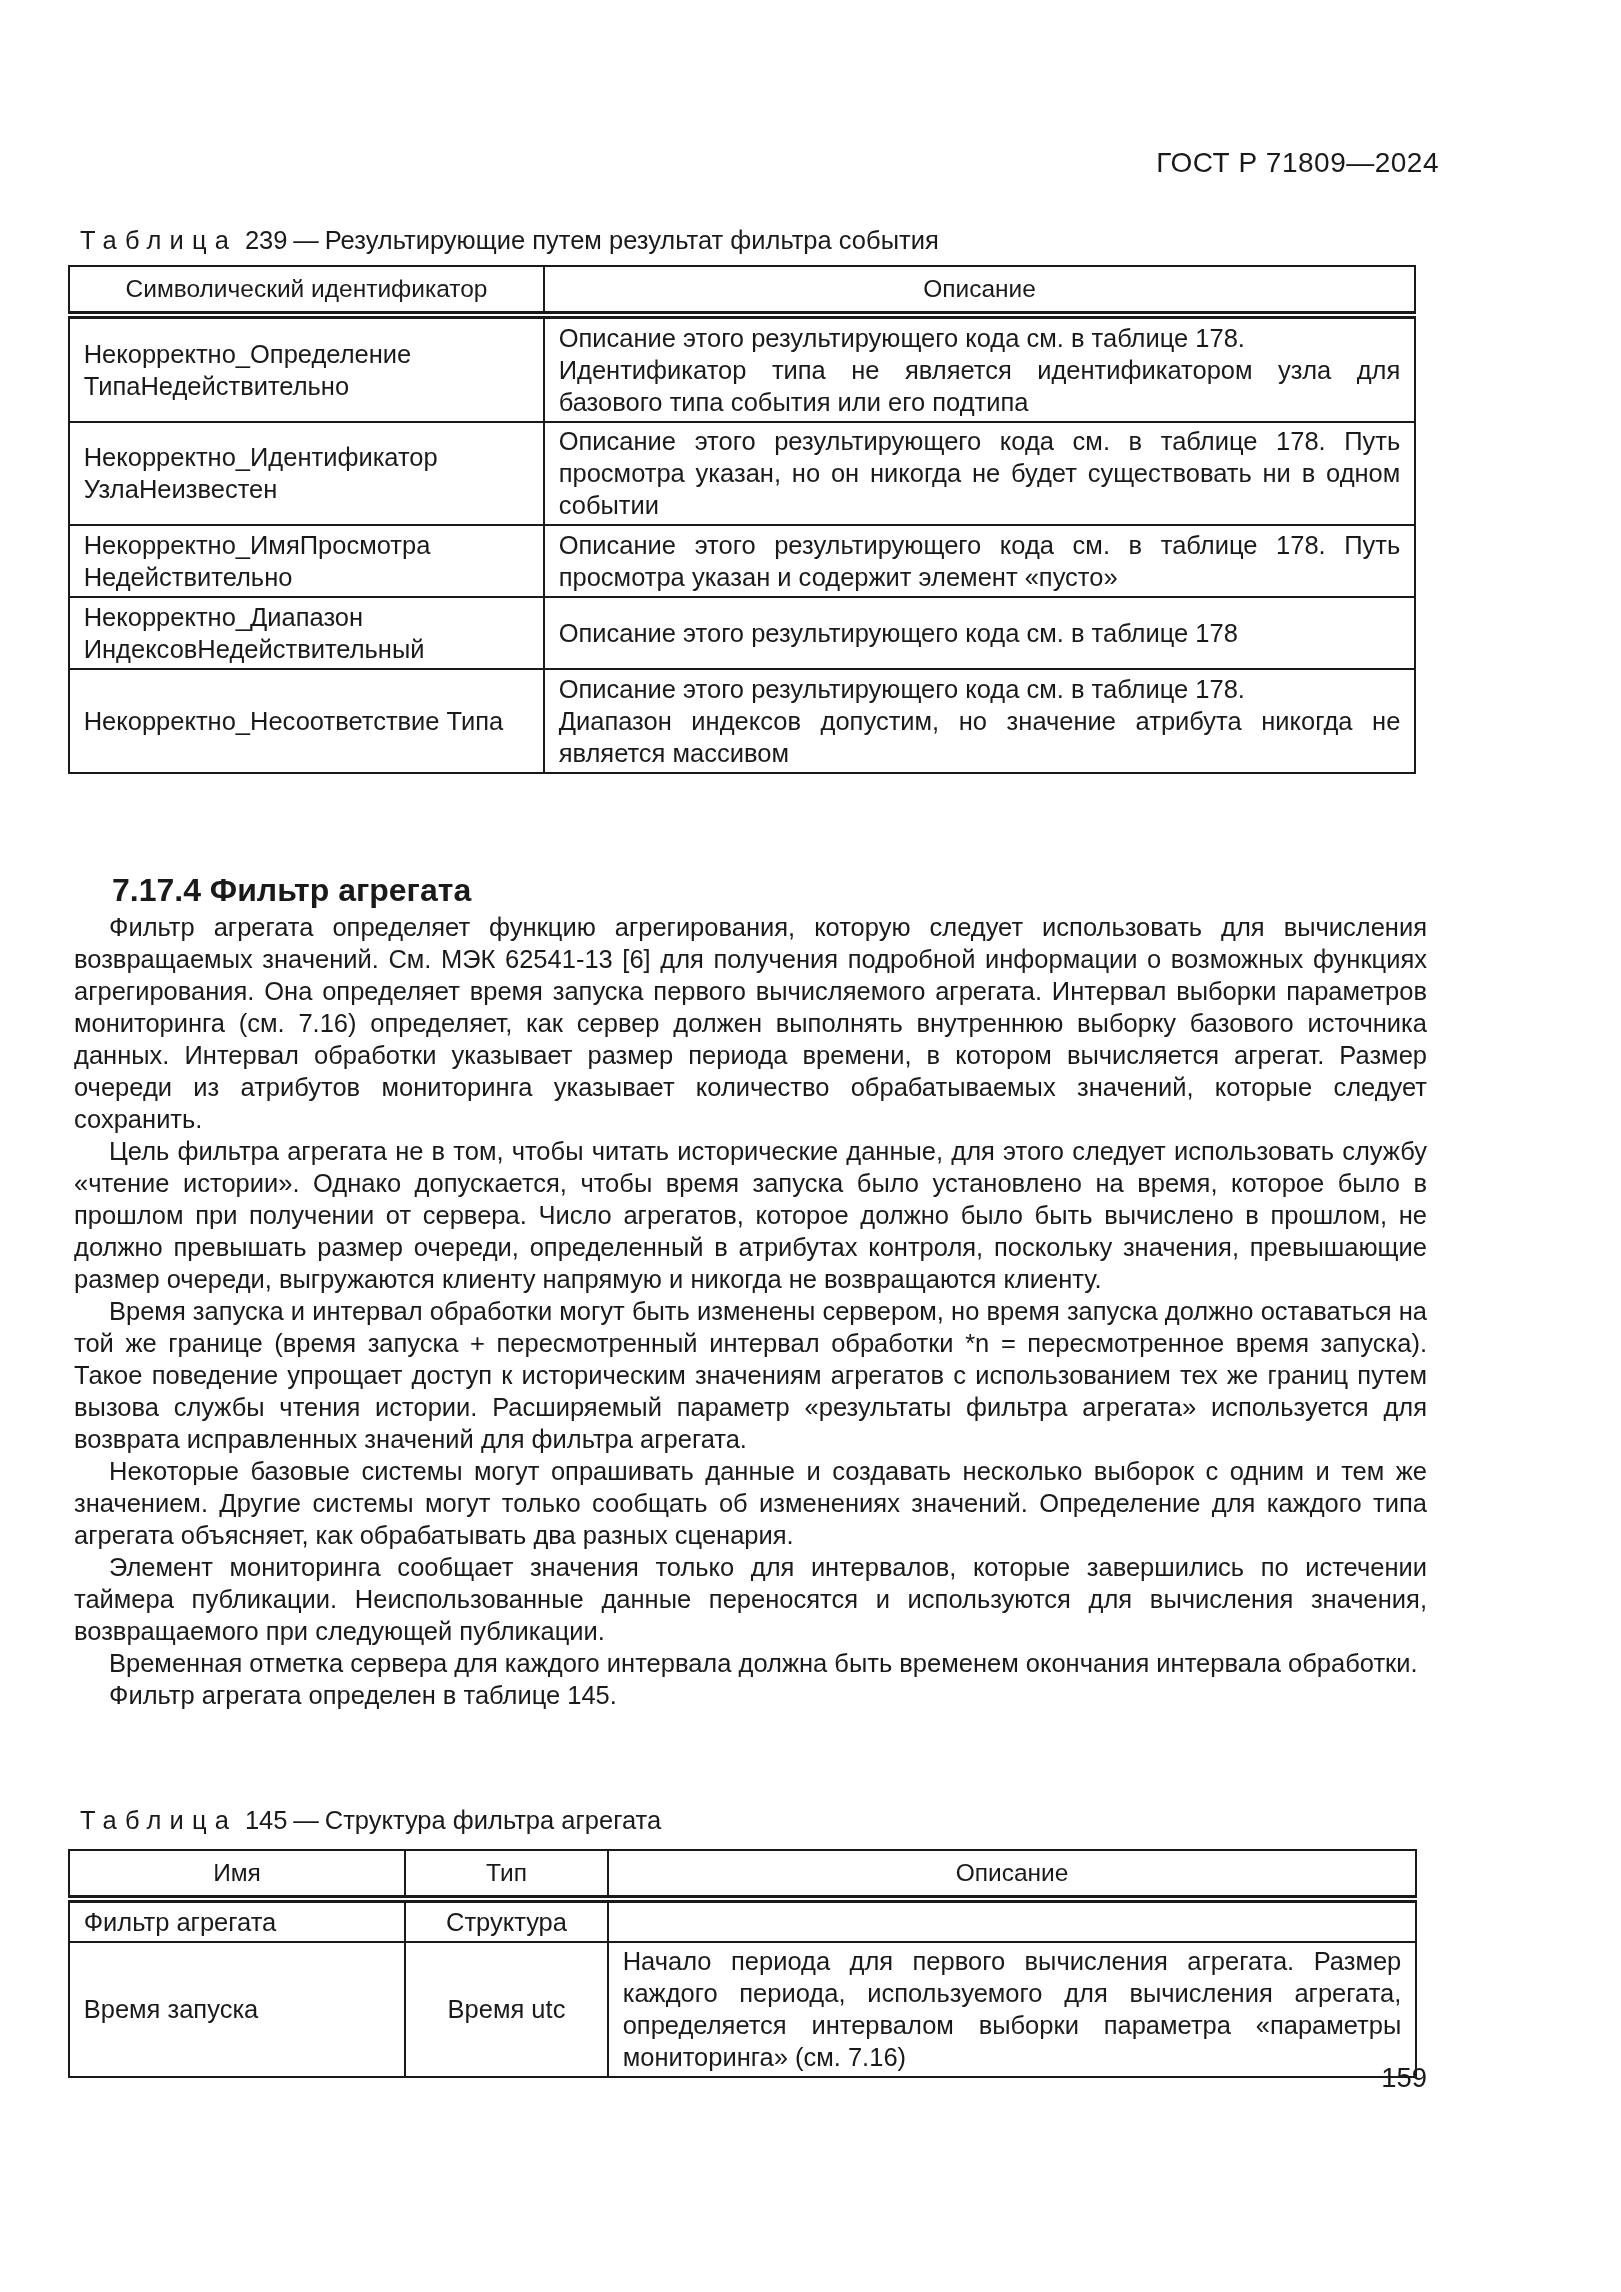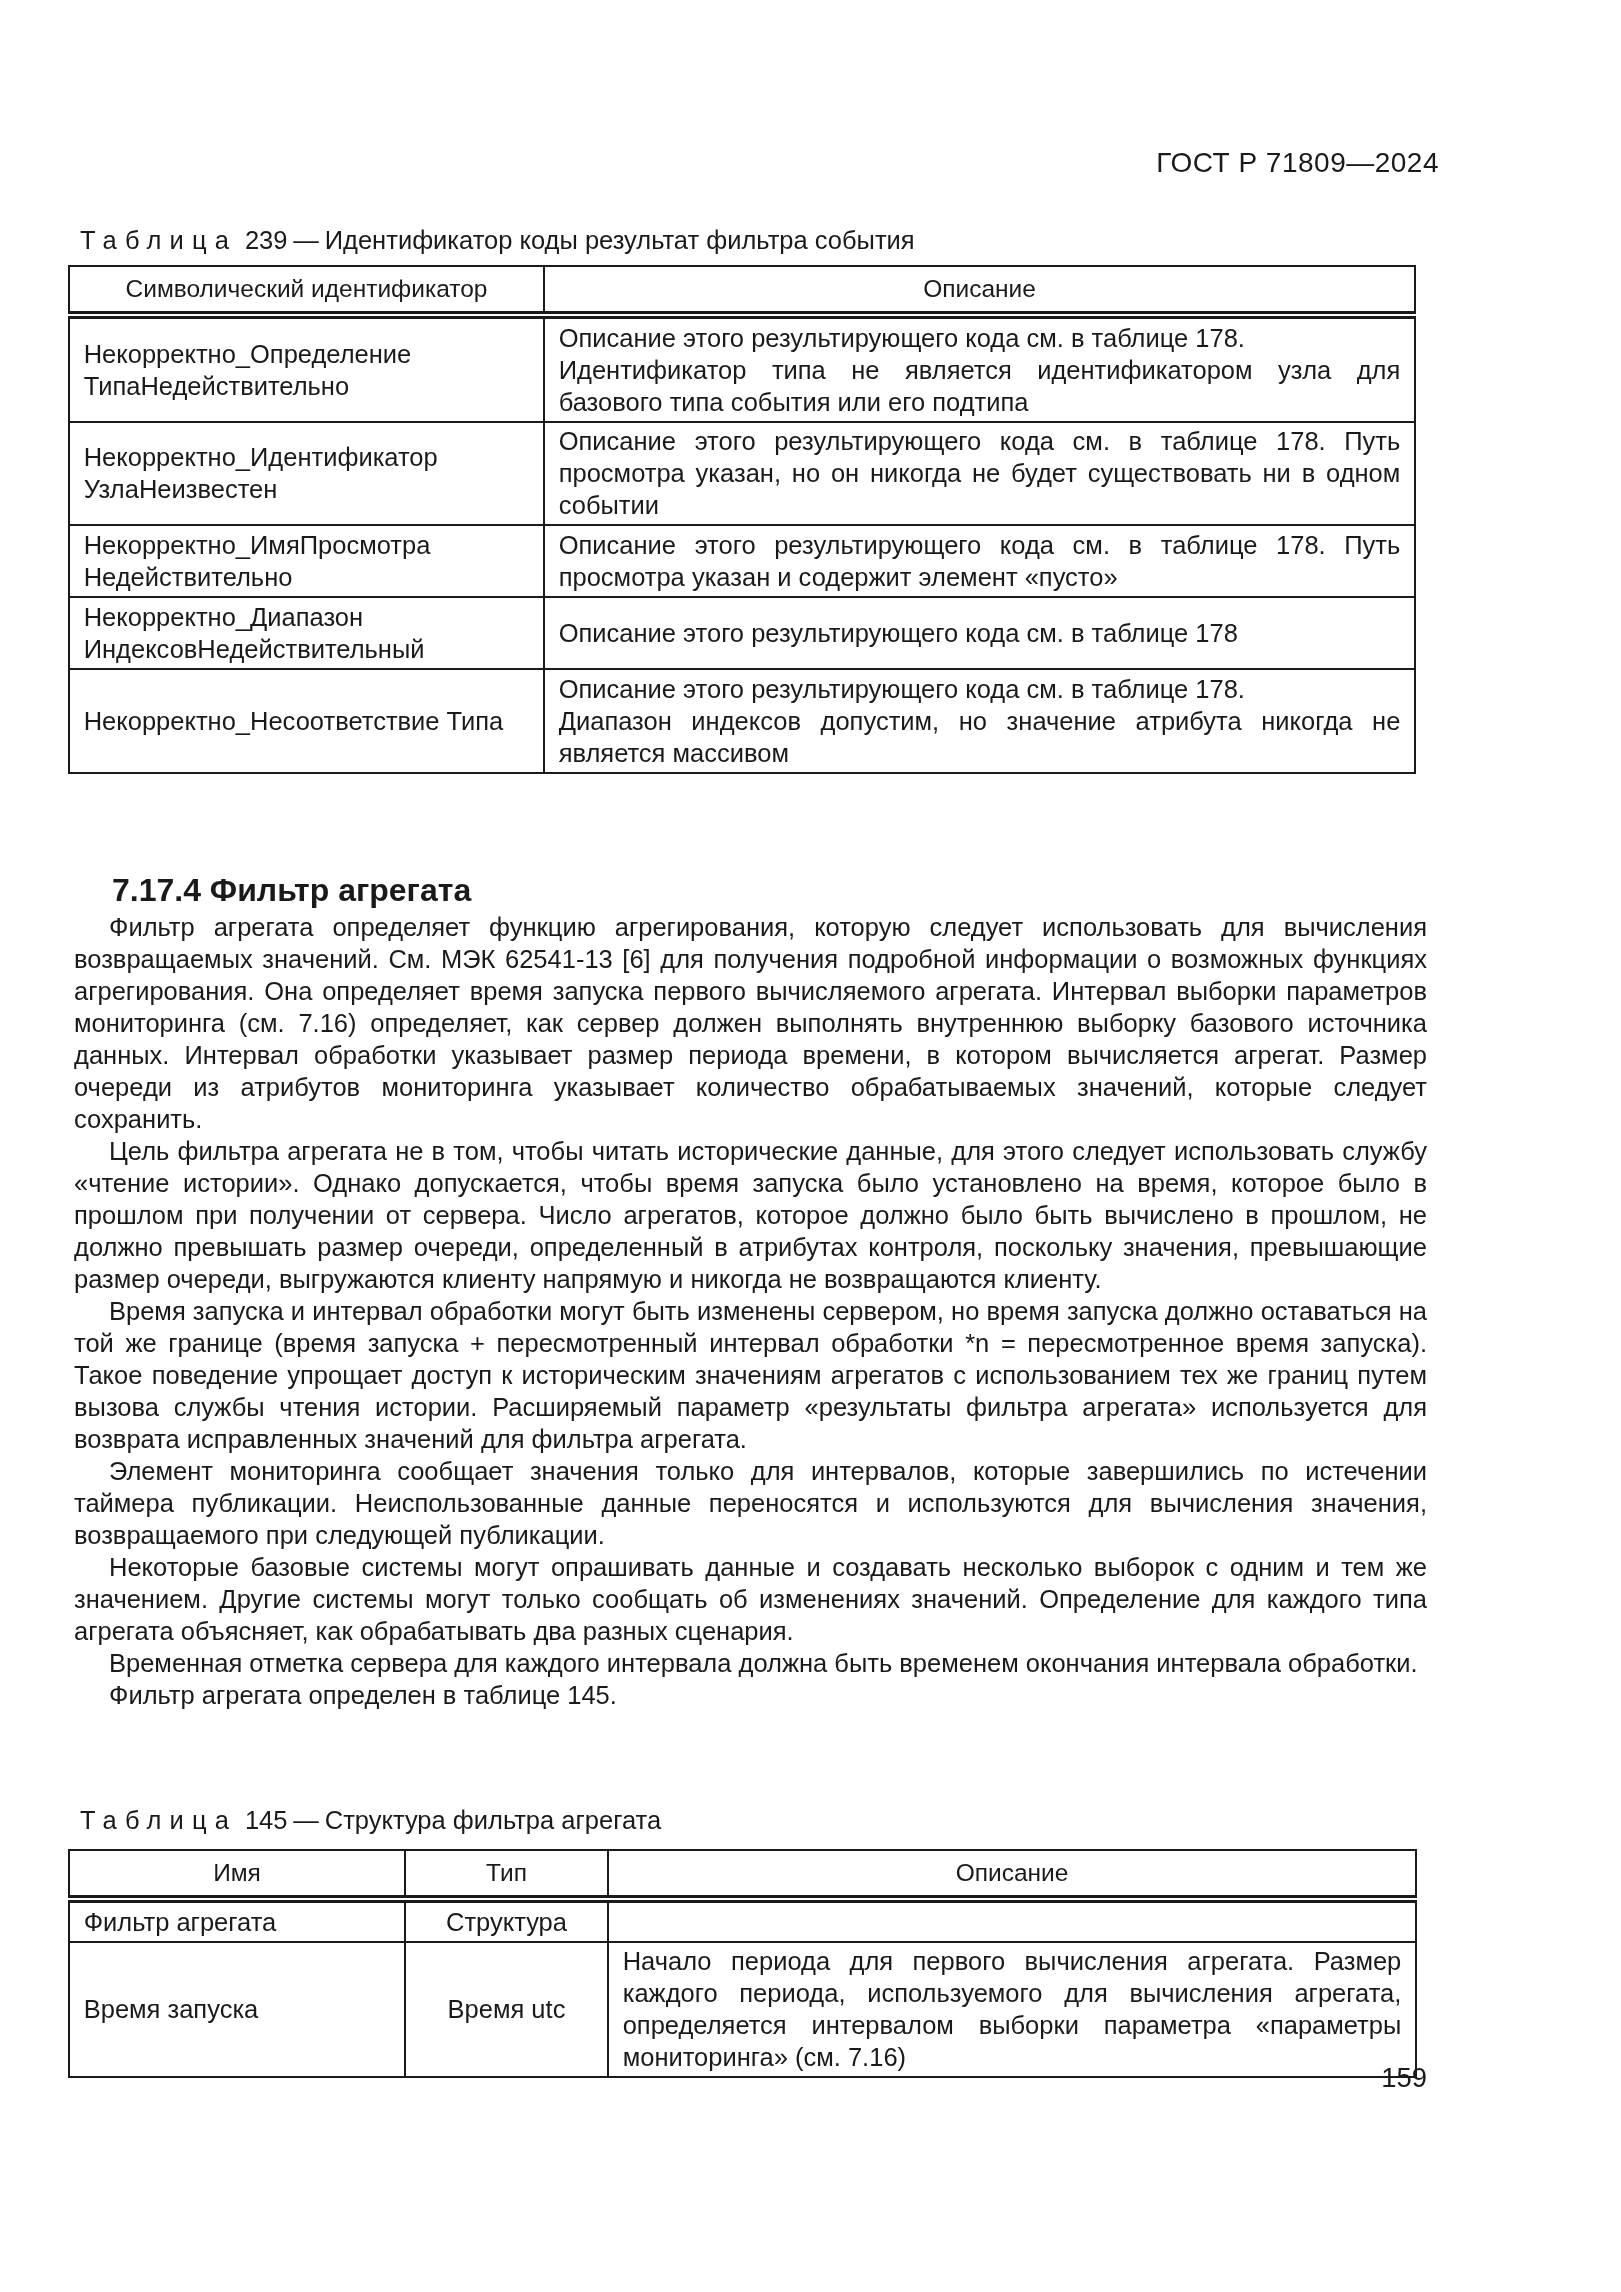--- a/index.html
+++ b/index.html
@@ -85,21 +85,21 @@
   }
 </style>
 </head>
 <body>
 
 <div class="page">
 
   <div class="doc-code">ГОСТ Р 71809—2024</div>
 
   <div class="caption caption-144">
-    <span class="cap-label">Таблица</span><span class="cap-num">239</span><span class="cap-dash">—</span><span>Идентификатор коды результат фильтра события</span>
+    <span class="cap-label">Таблица</span><span class="cap-num">239</span><span class="cap-dash">—</span><span>Результирующие путем результат фильтра события</span>
   </div>
 
   <table class="gost table-144">
     <colgroup>
         <col style="width:475px">
         <col style="width:871px">
       </colgroup>
     <thead>
       <tr>
         <th>Символический идентификатор</th>
@@ -131,22 +131,22 @@
       </tr>
     </tbody>
   </table>
 
   <h3 class="section-heading">7.17.4 Фильтр агрегата</h3>
 
   <div class="body-text">
     <p>Фильтр агрегата определяет функцию агрегирования, которую следует использовать для вычисления возвращаемых значений. См. МЭК 62541-13 [6] для получения подробной информации о возможных функциях агрегирования. Она определяет время запуска первого вычисляемого агрегата. Интервал выборки параметров мониторинга (см. 7.16) определяет, как сервер должен выполнять внутреннюю выборку базового источника данных. Интервал обработки указывает размер периода времени, в котором вычисляется агрегат. Размер очереди из атрибутов мониторинга указывает количество обрабатываемых значений, которые следует сохранить.</p>
     <p>Цель фильтра агрегата не в том, чтобы читать исторические данные, для этого следует использовать службу «чтение истории». Однако допускается, чтобы время запуска было установлено на время, которое было в прошлом при получении от сервера. Число агрегатов, которое должно было быть вычислено в прошлом, не должно превышать размер очереди, определенный в атрибутах контроля, поскольку значения, превышающие размер очереди, выгружаются клиенту напрямую и никогда не возвращаются клиенту.</p>
     <p>Время запуска и интервал обработки могут быть изменены сервером, но время запуска должно оставаться на той же границе (время запуска + пересмотренный интервал обработки *n = пересмотренное время запуска). Такое поведение упрощает доступ к историческим значениям агрегатов с использованием тех же границ путем вызова службы чтения истории. Расширяемый параметр «результаты фильтра агрегата» используется для возврата исправленных значений для фильтра агрегата.</p>
+    <p>Некоторые базовые системы могут опрашивать данные и создавать несколько выборок с одним и тем же значением. Другие системы могут только сообщать об изменениях значений. Определение для каждого типа агрегата объясняет, как обрабатывать два разных сценария.</p>
     <p>Элемент мониторинга сообщает значения только для интервалов, которые завершились по истечении таймера публикации. Неиспользованные данные переносятся и используются для вычисления значения, возвращаемого при следующей публикации.</p>
-    <p>Некоторые базовые системы могут опрашивать данные и создавать несколько выборок с одним и тем же значением. Другие системы могут только сообщать об изменениях значений. Определение для каждого типа агрегата объясняет, как обрабатывать два разных сценария.</p>
     <p>Временная отметка сервера для каждого интервала должна быть временем окончания интервала обработки.</p>
     <p>Фильтр агрегата определен в таблице 145.</p>
   </div>
 
   <div class="caption caption-145">
     <span class="cap-label">Таблица</span><span class="cap-num">145</span><span class="cap-dash">—</span><span>Структура фильтра агрегата</span>
   </div>
 
   <table class="gost table-145">
     <colgroup>

